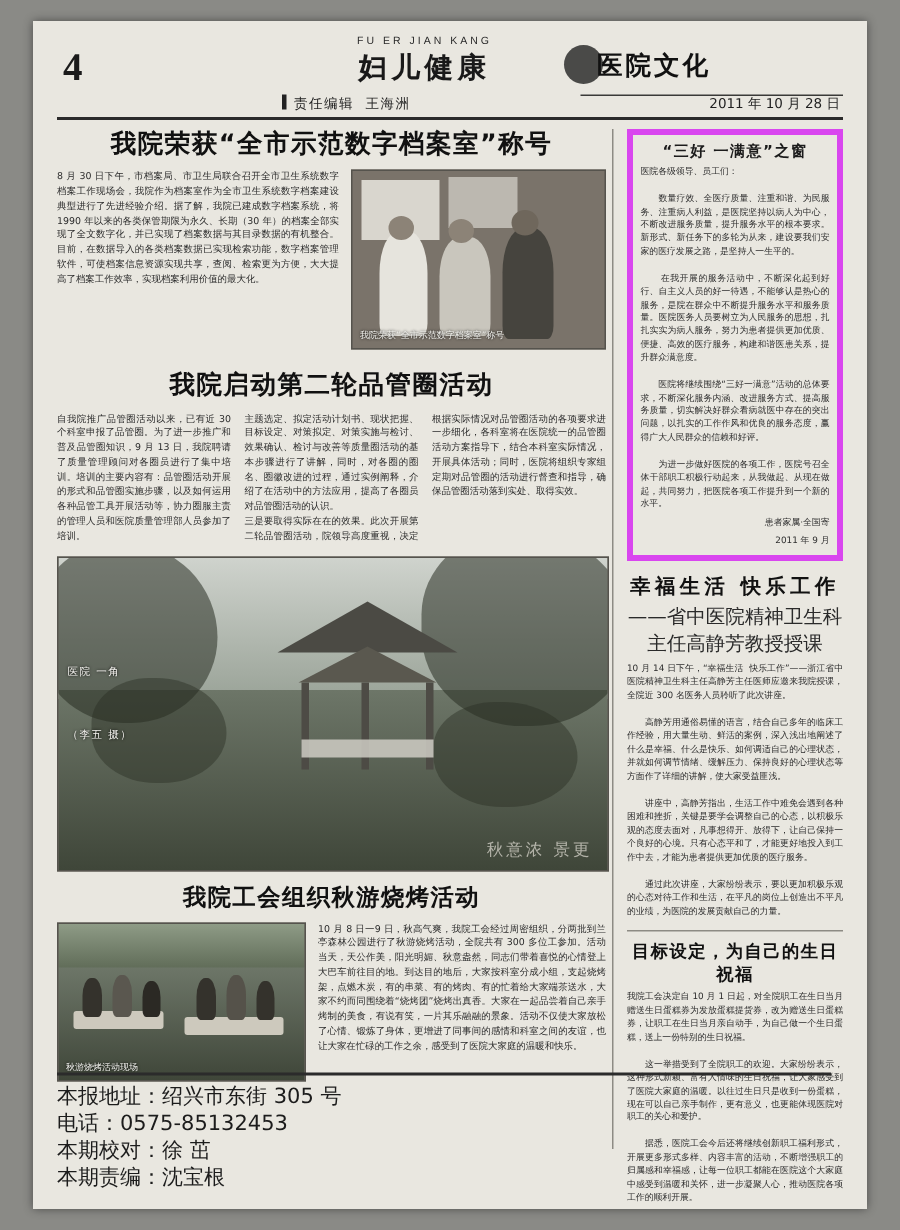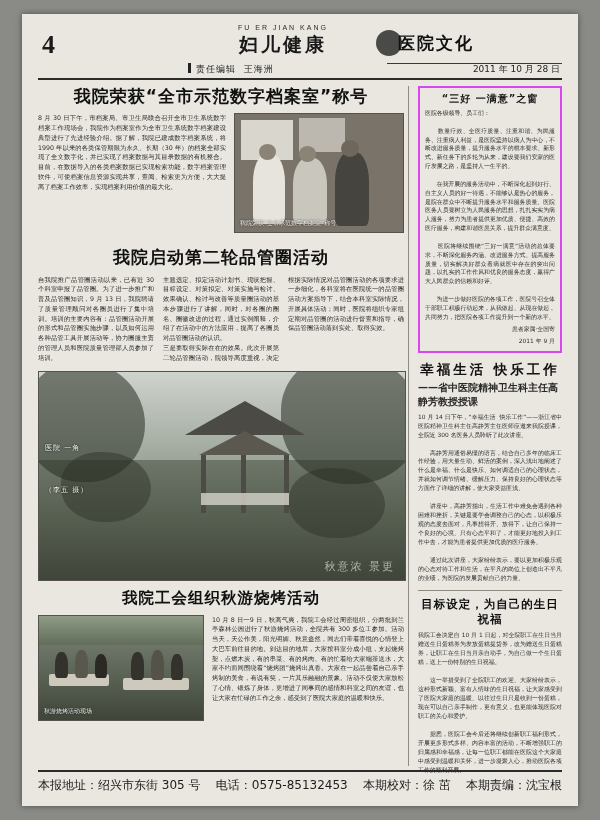--- a/index.html
+++ b/index.html
@@ -243,21 +243,21 @@
   .bbq-photo .person {
     position:absolute; background:#34322c; border-radius:45% 45% 20% 20%;
   }
   .bbq-photo .canopy {
     position:absolute; left:0; right:0; top:0; height:30%;
     background: linear-gradient(#8e9b86,#5e6a56);
   }
 
   
   .rbox {
-    border: 2px solid #d946ef;
+    border: 4px solid #d946ef;
     padding: 4px 5px 5px 5px;
     margin-bottom: 8px;
   }
   .rbox-title {
     text-align: center;
     font-size: 10px;
     font-weight: bold;
     letter-spacing: 1px;
     color: #1b1b1b;
     margin-bottom: 3px;
@@ -276,25 +276,24 @@
   }
   .r-headline {
     text-align: center;
     font-size: 13.5px;
     font-weight: bold;
     letter-spacing: 3px;
     color: #111;
     margin: 4px 0 2px 0;
   }
   .r-sub {
-    text-align: left;
-    font-size: 10px;
+    text-align: center;
+    font-size: 13px;
     color: #2a2a2a;
     margin-bottom: 4px;
-    font-weight: bold;
   }
   .r-headline2 {
     text-align: center;
     font-size: 11.5px;
     font-weight: bold;
     letter-spacing: 1px;
     color: #111;
     margin: 6px 0 4px 0;
   }
   .r-text {
@@ -302,28 +301,29 @@
     line-height: 1.52;
     text-align: justify;
     color: #2c2c2c;
   }
   .hr-thin { border-top: 1px solid #8d8b84; margin: 7px 0 5px; }
 
   
   .footer {
     position: absolute;
     left: 16px;
-    right: 16px;
+    right: 24px;
     bottom: 12px;
     border-top: 2px solid #2b2b2b;
     padding-top: 5px;
     display: flex;
     justify-content: space-between;
-    font-size: 12px;
+    font-size: 14px;
     color: #1c1c1c;
+    flex-direction: column;
   }
   .footer span { white-space: nowrap; }
 </style>
 </head>
 <body>
 
 <div class="page">
 
   <div class="masthead">
     <div class="page-num">4</div>

